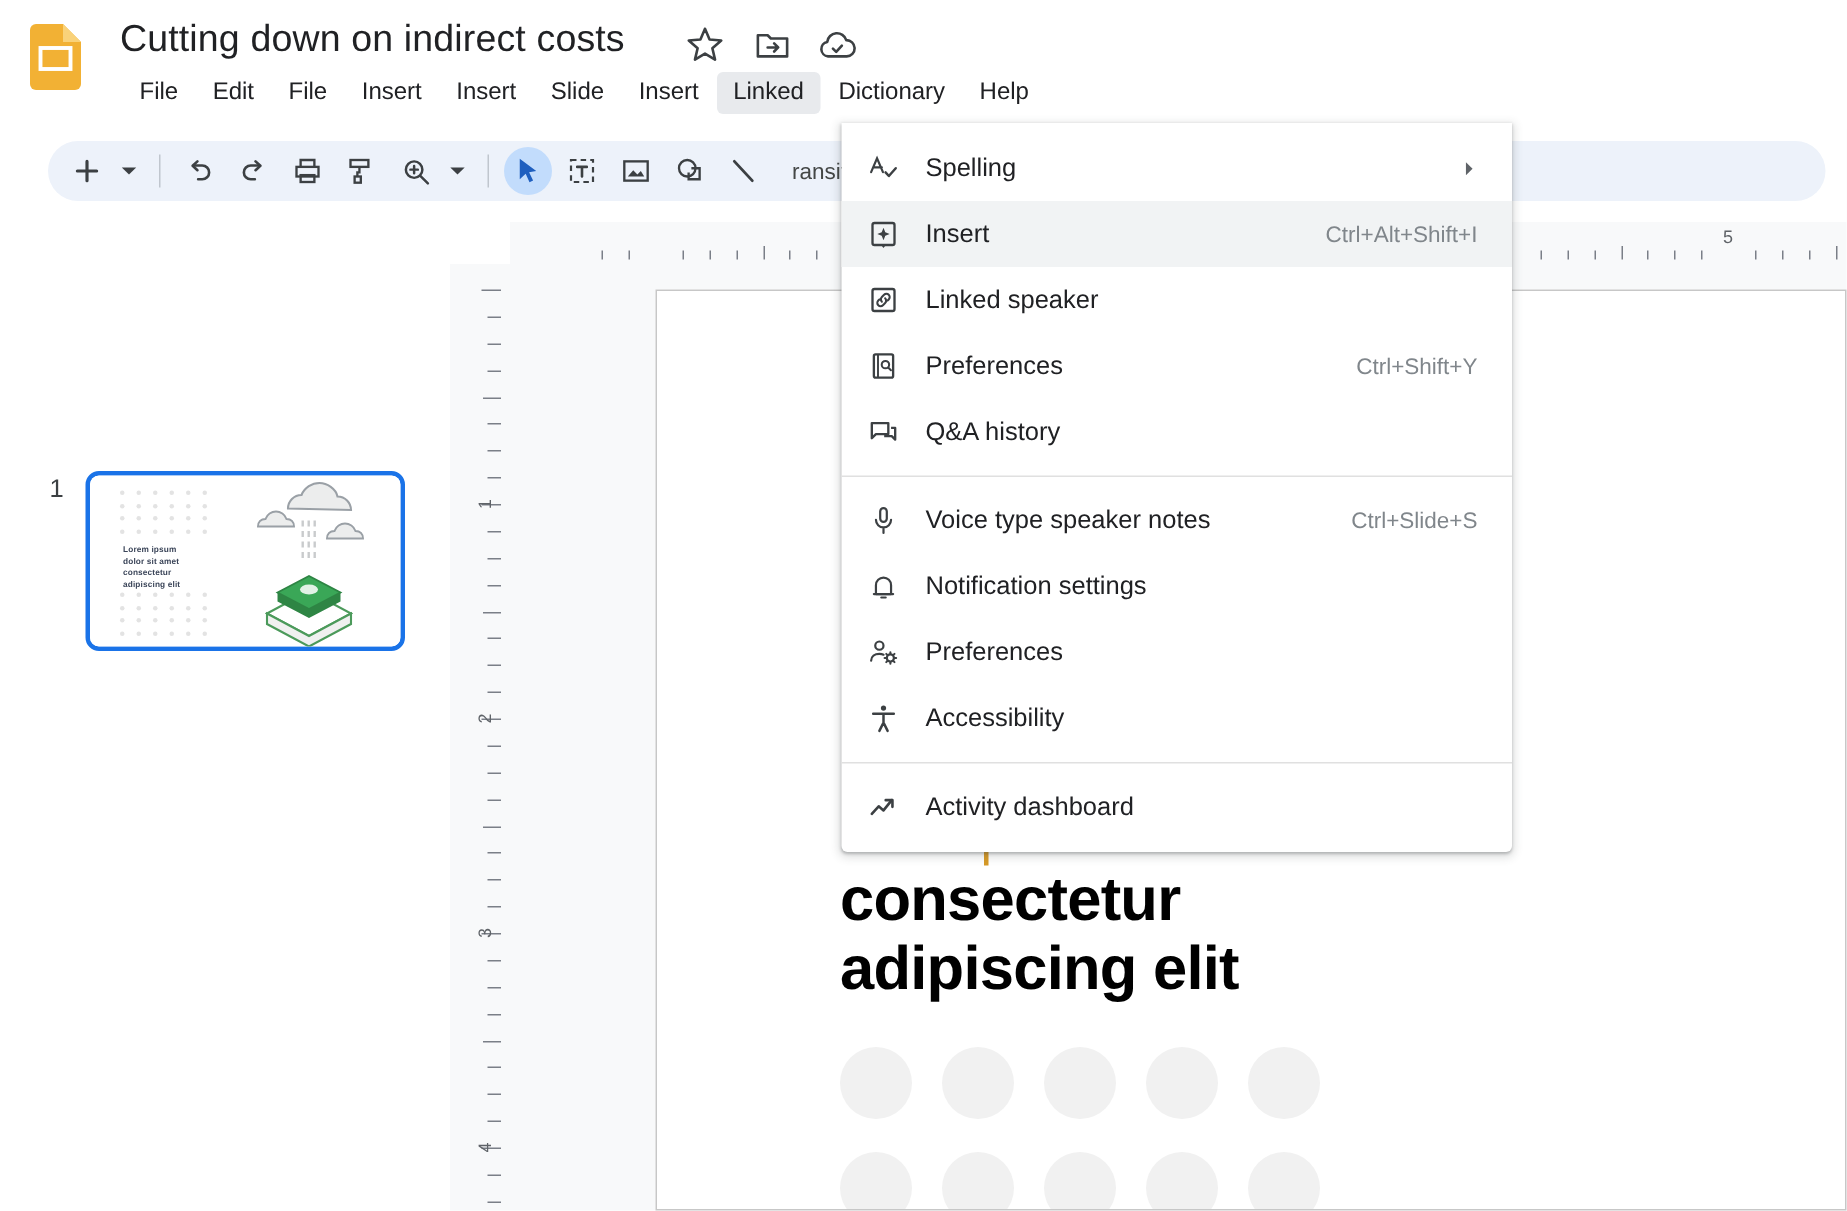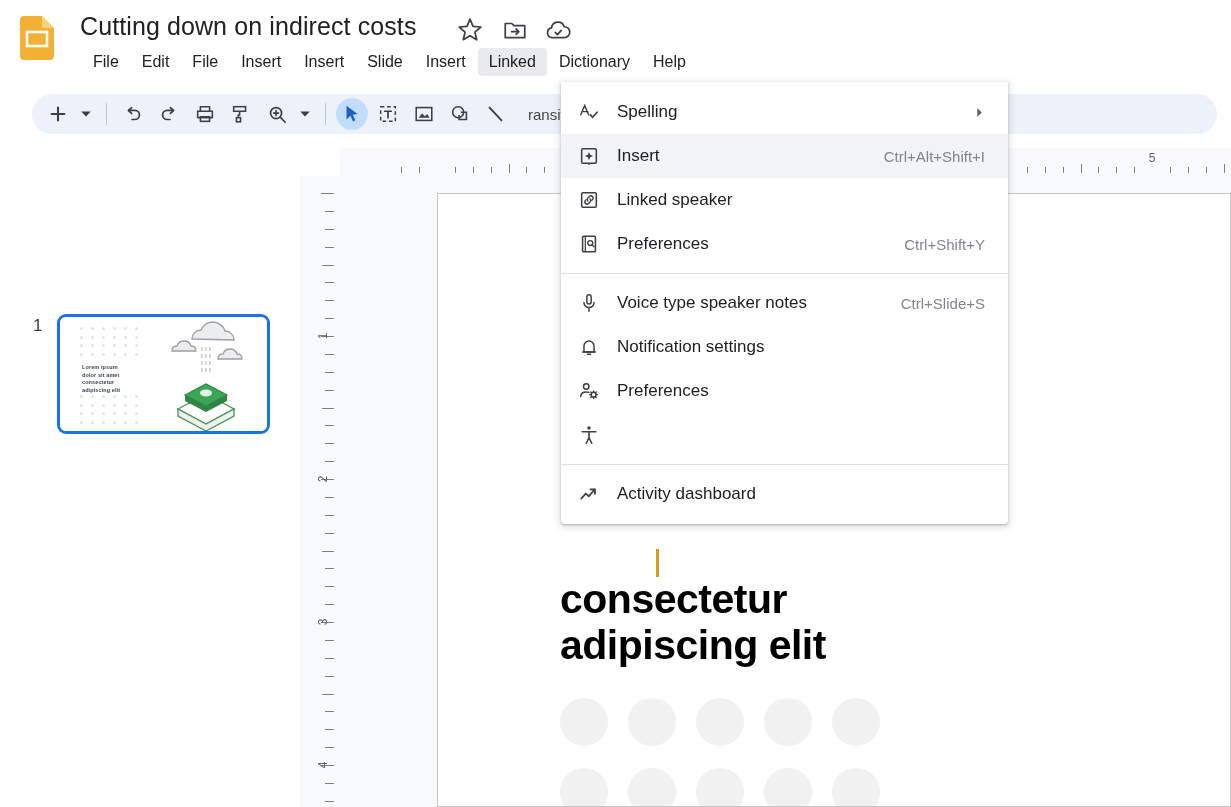--- a/index.html
+++ b/index.html
@@ -584,20 +584,29 @@
         <rect x="5" y="3.5" width="14" height="17" rx="1.2" fill="none" stroke="#3c4043" stroke-width="1.7"></rect>
         <path d="M8 3.5v17" stroke="#3c4043" stroke-width="1.4"></path>
         <circle cx="13.4" cy="11" r="2.7" fill="none" stroke="#3c4043" stroke-width="1.5"></circle>
         <path d="M15.4 13.1l2 2" stroke="#3c4043" stroke-width="1.5" stroke-linecap="round"></path>
       </svg>
     </span>
     <span class="mrow-label">Preferences</span>
     <span class="mrow-accel">Ctrl+Shift+Y</span>
   </div>
 
+  <div class="mrow">
+    <span class="mrow-icon">
+      <svg width="22" height="22" viewBox="0 0 24 24">
+        <path d="M3.5 5.5h12v8h-9l-3 3z" fill="none" stroke="#3c4043" stroke-width="1.7" stroke-linejoin="round"></path>
+        <path d="M17.5 9h3v8.5L18 15h-5.5" fill="none" stroke="#3c4043" stroke-width="1.7" stroke-linejoin="round"></path>
+      </svg>
+    </span>
+    <span class="mrow-label">Q&amp;A history</span>
+  </div>
 
   <div class="msep"></div>
 
   <div class="mrow">
     <span class="mrow-icon">
       <svg width="22" height="22" viewBox="0 0 24 24">
         <rect x="9.6" y="3" width="4.8" height="10" rx="2.4" fill="none" stroke="#3c4043" stroke-width="1.6"></rect>
         <path d="M6.5 11.5a5.5 5.5 0 0 0 11 0M12 17v4" fill="none" stroke="#3c4043" stroke-width="1.6" stroke-linecap="round"></path>
       </svg>
     </span>
@@ -627,20 +636,21 @@
     <span class="mrow-label">Preferences</span>
   </div>
 
   <div class="mrow">
     <span class="mrow-icon">
       <svg width="22" height="22" viewBox="0 0 24 24">
         <circle cx="12" cy="4.4" r="1.9" fill="#3c4043"></circle>
         <path d="M4.5 8.5h15M12 8.5v6.5M12 15l-3 6M12 15l3 6" fill="none" stroke="#3c4043" stroke-width="1.8" stroke-linecap="round"></path>
       </svg>
     </span>
+    <span class="mrow-label">Accessibility</span>
   </div>
 
   <div class="msep"></div>
 
   <div class="mrow">
     <span class="mrow-icon">
       <svg width="22" height="22" viewBox="0 0 24 24">
         <path d="M3.5 17l5-5.5 3.5 3 6-7.5" fill="none" stroke="#3c4043" stroke-width="1.9" stroke-linecap="round" stroke-linejoin="round"></path>
         <path d="M13.6 7h4.9v4.9" fill="none" stroke="#3c4043" stroke-width="1.9" stroke-linecap="round" stroke-linejoin="round"></path>
       </svg>

